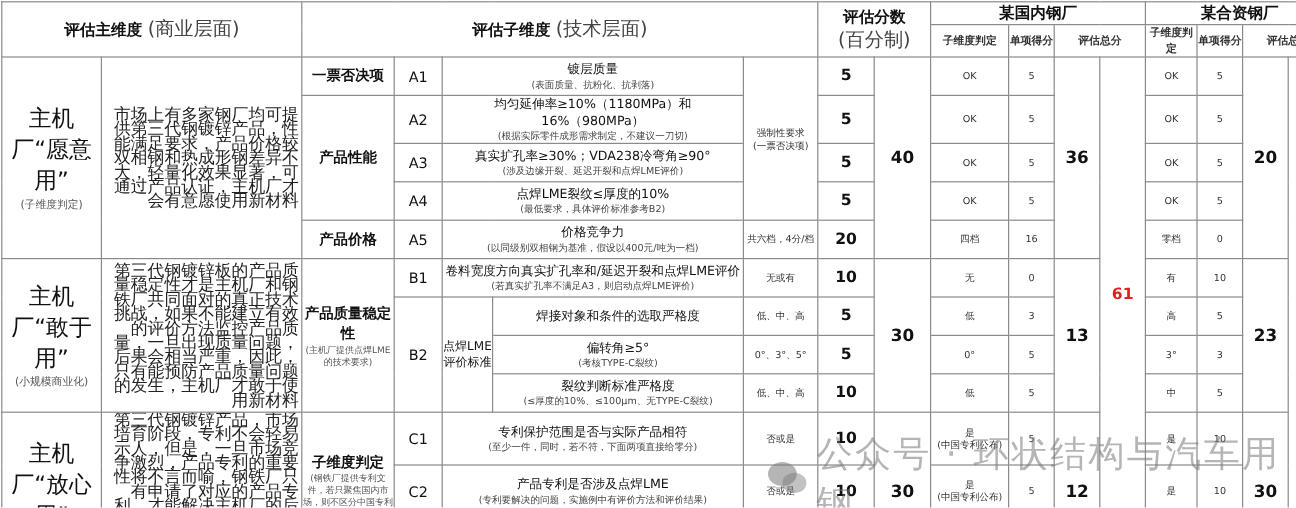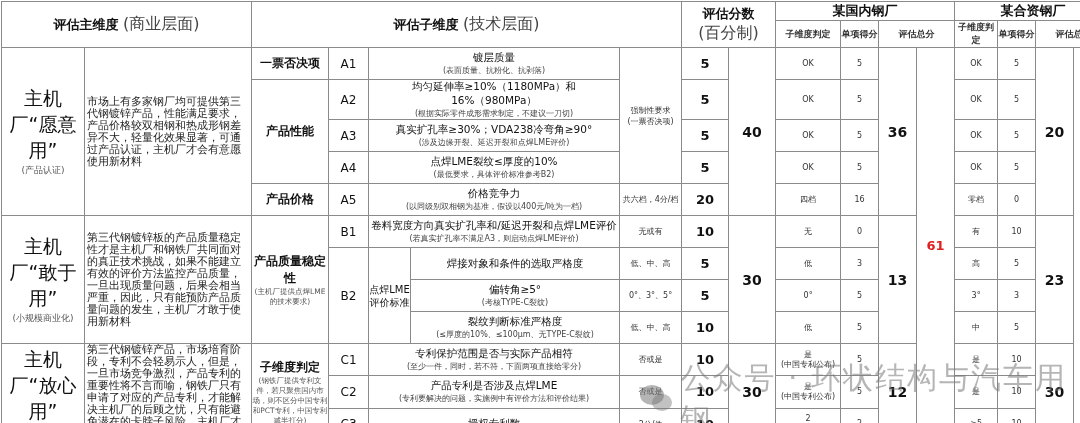--- a/index.html
+++ b/index.html
@@ -5,21 +5,21 @@
   html, body { margin:0; padding:0; background:#fff; }
   body { width:1080px; height:423px; overflow:hidden; position:relative;
          font-family:"DejaVu Sans","Liberation Sans",sans-serif; color:#111; }
   table { border-collapse:collapse; table-layout:fixed; position:absolute; left:1px; top:1px; width:1078px; }
   td, th { border:1px solid #8a8a8a; text-align:center; vertical-align:middle; padding:0; overflow:hidden; }
   th { font-weight:bold; font-size:13px; }
   .hdr-sub { font-weight:normal; font-size:16px; color:#444; }
   .hdr-small { font-size:9px; font-weight:bold; color:#333; }
   .main-title { font-weight:normal; font-size:19px; display:block; }
   .main-sub { font-size:9px; color:#555; display:block; }
-  .desc { text-align:left; font-size:11px; line-height:12px; padding:0 2px; color:#222; }
+  .desc { text-align:right; font-size:14px; line-height:12px; padding:0 2px; color:#222; }
   .cat { font-weight:bold; font-size:12px; }
   .cat-sub { font-size:7.5px; color:#555; display:block; line-height:10px; }
   .code { font-size:12px; }
   .item-title { font-weight:normal; font-size:10.5px; display:block; }
   .item-sub { font-size:8px; color:#444; display:block; }
   .rule { font-size:8px; color:#333; }
   .score { font-weight:bold; font-size:13px; }
   .bigscore { font-weight:bold; font-size:14px; }
   .val { font-size:8px; color:#333; line-height:10px; }
   .red { color:#e02020; font-weight:bold; font-size:13px; }
@@ -72,21 +72,21 @@
     <th class="hdr-small">单项得分</th>
     <th class="hdr-small" colspan="2">评估总分</th>
     <th class="hdr-small">子维度判定</th>
     <th class="hdr-small">单项得分</th>
     <th class="hdr-small" colspan="2">评估总分</th>
   </tr>
 
   <tr style="height:32px">
     <td rowspan="5">
       <span class="main-title">主机厂“愿意用”</span>
-          <span class="main-sub">(产品认证)</span>
+          <span class="main-sub">(子维度判定)</span>
     </td>
     <td rowspan="5" class="desc">市场上有多家钢厂均可提供第三代钢镀锌产品，性能满足要求，产品价格较双相钢和热成形钢差异不大，轻量化效果显著，可通过产品认证，主机厂才会有意愿使用新材料</td>
     <td class="cat">一票否决项</td>
     <td class="code">A1</td>
     <td colspan="2">
           <span class="item-title">镀层质量</span>
           <span class="item-sub">(表面质量、抗粉化、抗剥落)</span>
         </td>
     <td rowspan="4" class="rule" style="white-space:pre-line">强制性要求
 (一票否决项)</td>

